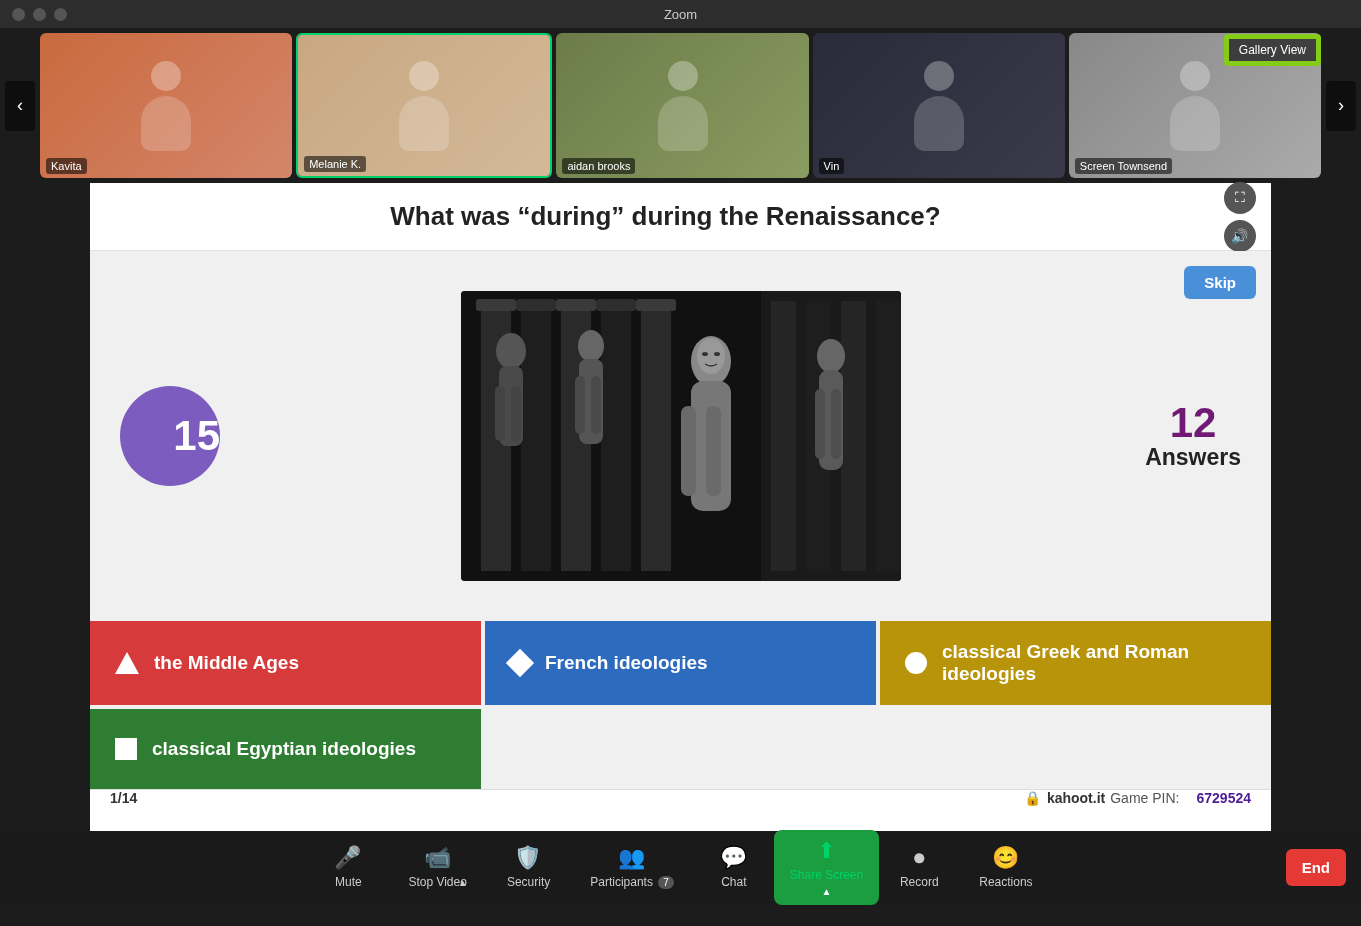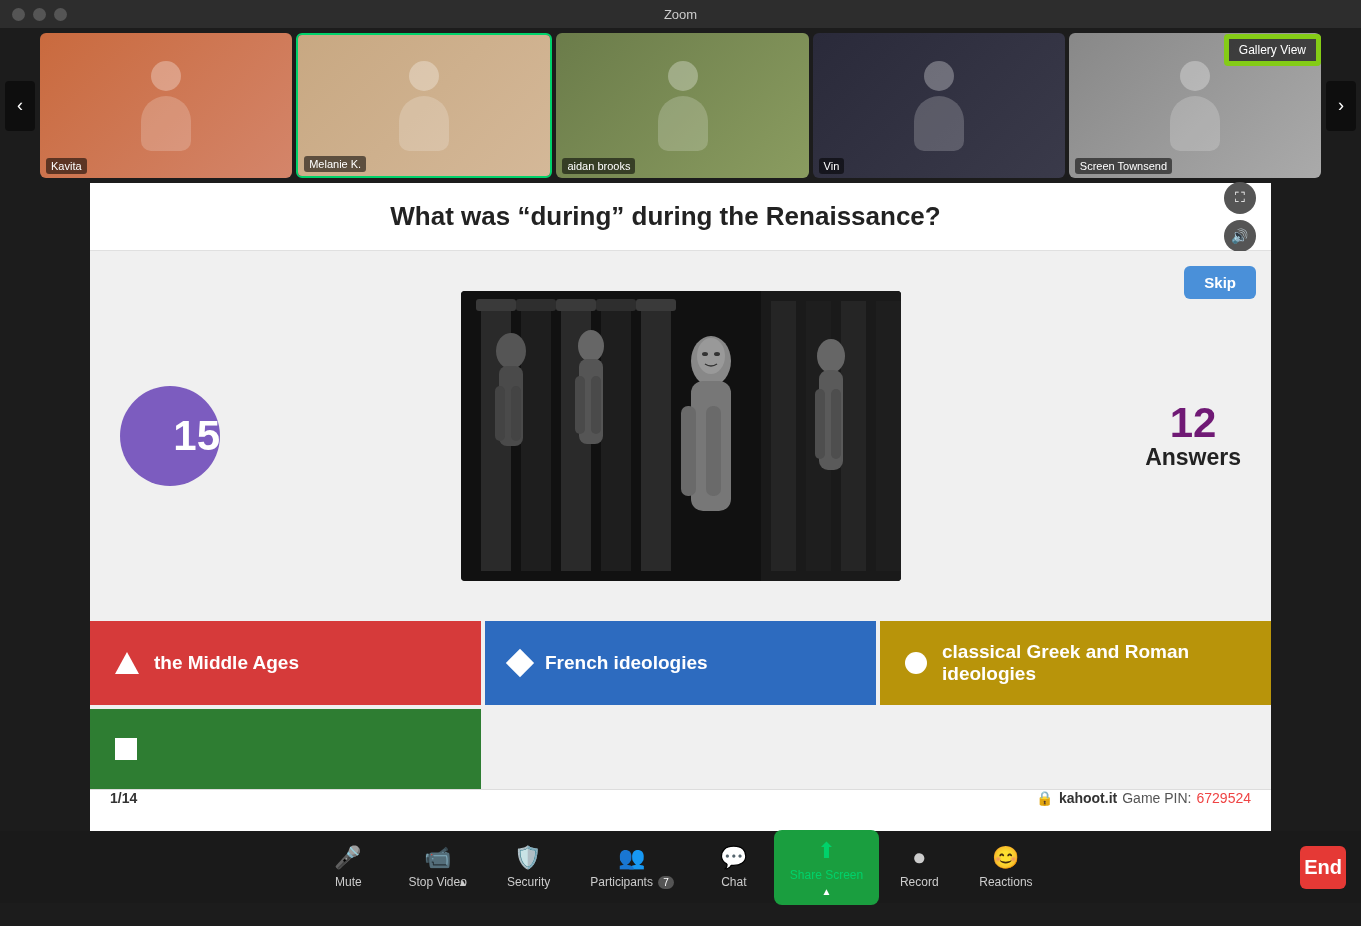--- a/index.html
+++ b/index.html
@@ -346,22 +346,23 @@
       color: #555;
       display: flex;
       align-items: center;
       gap: 5px;
     }
     .kahoot-brand {
       font-weight: 700;
       color: #333;
     }
     .game-pin {
-      font-weight: 400;
-      color: #ef4444;
+      font-weight: 700;
+      color: #4c1d95;
+      margin-left: 12px;
     }
 
     
     .taskbar {
       height: 72px;
       background: #1a1a1a;
       display: flex;
       align-items: center;
       justify-content: center;
       position: relative;
@@ -395,23 +396,23 @@
       color: #ccc;
       font-size: 10px;
     }
 
     .end-btn {
       position: absolute;
       right: 15px;
       background: #e53935;
       color: white;
       border: none;
-      padding: 10px 4px;
+      padding: 10px 16px;
       border-radius: 6px;
-      font-size: 20px;
+      font-size: 15px;
       font-weight: 700;
       cursor: pointer;
     }
 
     .share-screen-item {
       background: #1a9e3f;
       border-radius: 8px;
       padding: 8px 16px;
     }
     .share-screen-item .taskbar-icon,
@@ -610,20 +611,21 @@
       <span class="answer-text">French ideologies</span>
     </div>
 
     <div class="answer-option yellow">
       <div class="circle-shape"></div>
       <span class="answer-text">classical Greek and Roman ideologies</span>
     </div>
 
     <div class="answer-option green">
       <div class="square-shape"></div>
+      <span class="answer-text">classical Egyptian ideologies</span>
     </div>
 
   </div>
 
   <div class="bottom-bar-kahoot">
     <span class="page-indicator">1/14</span>
     <div class="kahoot-info">
       <span>🔒</span>
       <span class="kahoot-brand">kahoot.it</span>
       <span>Game PIN:</span>

